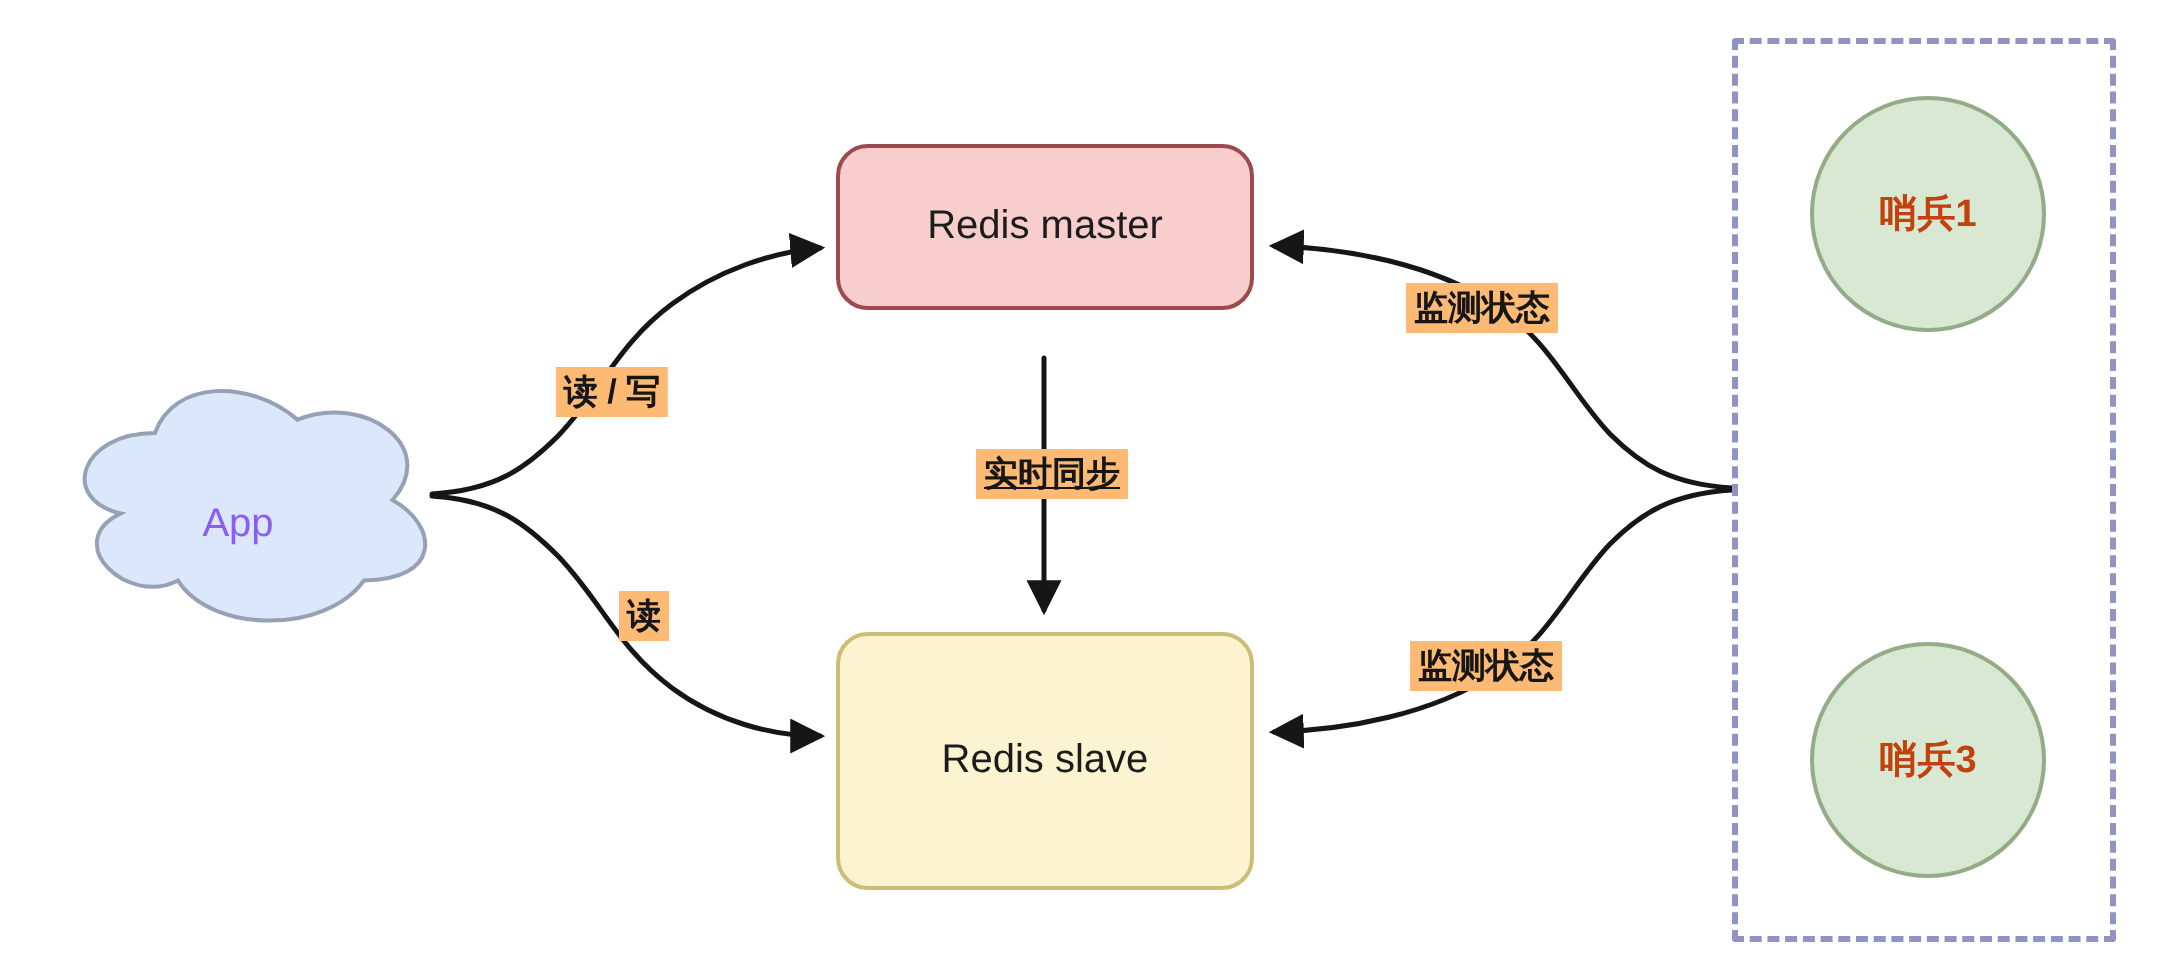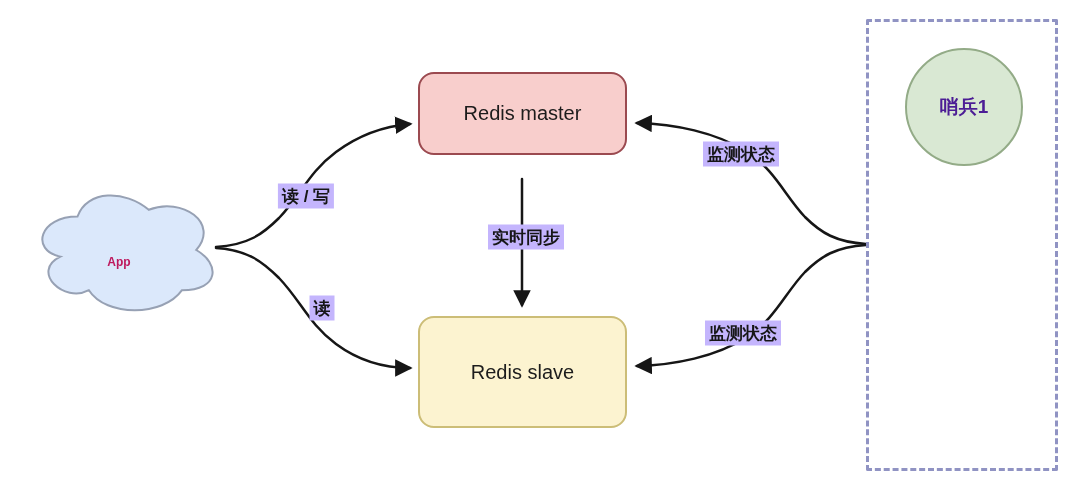--- a/index.html
+++ b/index.html
@@ -31,72 +31,71 @@
   .rect-node {
     border-radius: 16px;
     font-size: 20px;
   }
   .master-node {
     left: 418px; top: 72px; width: 209px; height: 83px;
     background: #f8cecc;
     border: 2.5px solid #9b4a50;
   }
   .slave-node {
-    left: 418px; top: 316px; width: 209px; height: 112px;
+    left: 418px; top: 316px; width: 209px; height: 129px;
     background: #fcf3d0;
     border: 2.5px solid #ccbd77;
   }
   .cloud-wrap {
     position: absolute;
     left: 30px; top: 183px; width: 190px; height: 134px;
   }
   .cloud-label {
     position: absolute;
     left: 0; top: 12px; width: 178px; height: 134px;
     display: flex; align-items: center; justify-content: center;
-    font-size: 12px;
-    color: #be185d;
-    font-weight: bold;
+    font-size: 20px;
+    color: #8b5cf6;
   }
   .sentinel-box {
     position: absolute;
     left: 866px; top: 19px; width: 192px; height: 452px;
     border: 3px dashed #9093c3;
     box-sizing: border-box;
     border-radius: 2px;
   }
   .sentinel-circle {
     position: absolute;
     width: 118px; height: 118px;
     left: 905px;
     border-radius: 50%;
     background: #d9e8d3;
     border: 2px solid #93ab87;
     box-sizing: border-box;
     display: flex; align-items: center; justify-content: center;
     font-size: 19px;
     font-weight: 600;
-    color: #4c1d95;
+    color: #c2410c;
   }
   .sentinel-1 { top: 48px; }
   .sentinel-2 { top: 183px; }
   .sentinel-3 { top: 321px; }
   .edge-label {
     position: absolute;
     transform: translate(-50%, -50%);
-    background: #c4b5fd;
+    background: #fdba74;
     padding: 1px 4px;
     font-size: 17px;
     font-weight: 700;
     color: #161616;
     white-space: nowrap;
   }
   .lbl-read-write { left: 306px; top: 196px; }
   .lbl-read       { left: 322px; top: 308px; }
-  .lbl-sync       { left: 526px; top: 237px; }
+  .lbl-sync       { left: 526px; top: 237px; text-decoration: underline; }
   .lbl-mon-master { left: 741px; top: 154px; }
   .lbl-mon-slave  { left: 743px; top: 333px; }
 </style>
 </head>
 <body>
 
 <div class="canvas">
 
   <svg class="edges-layer" width="1080" height="490" viewBox="0 0 1080 490">
     <defs>
@@ -128,20 +127,23 @@
 
   <div class="node rect-node slave-node">
     <span>Redis slave</span>
   </div>
 
   <div class="sentinel-box"></div>
 
   <div class="sentinel-circle sentinel-1">
     <span>哨兵1</span>
   </div>
+  <div class="sentinel-circle sentinel-3">
+    <span>哨兵3</span>
+  </div>
 
   <div class="edge-label lbl-read-write">读 / 写</div>
   <div class="edge-label lbl-read">读</div>
   <div class="edge-label lbl-sync">实时同步</div>
   <div class="edge-label lbl-mon-master">监测状态</div>
   <div class="edge-label lbl-mon-slave">监测状态</div>
 
 </div>
 
 </body></html>

